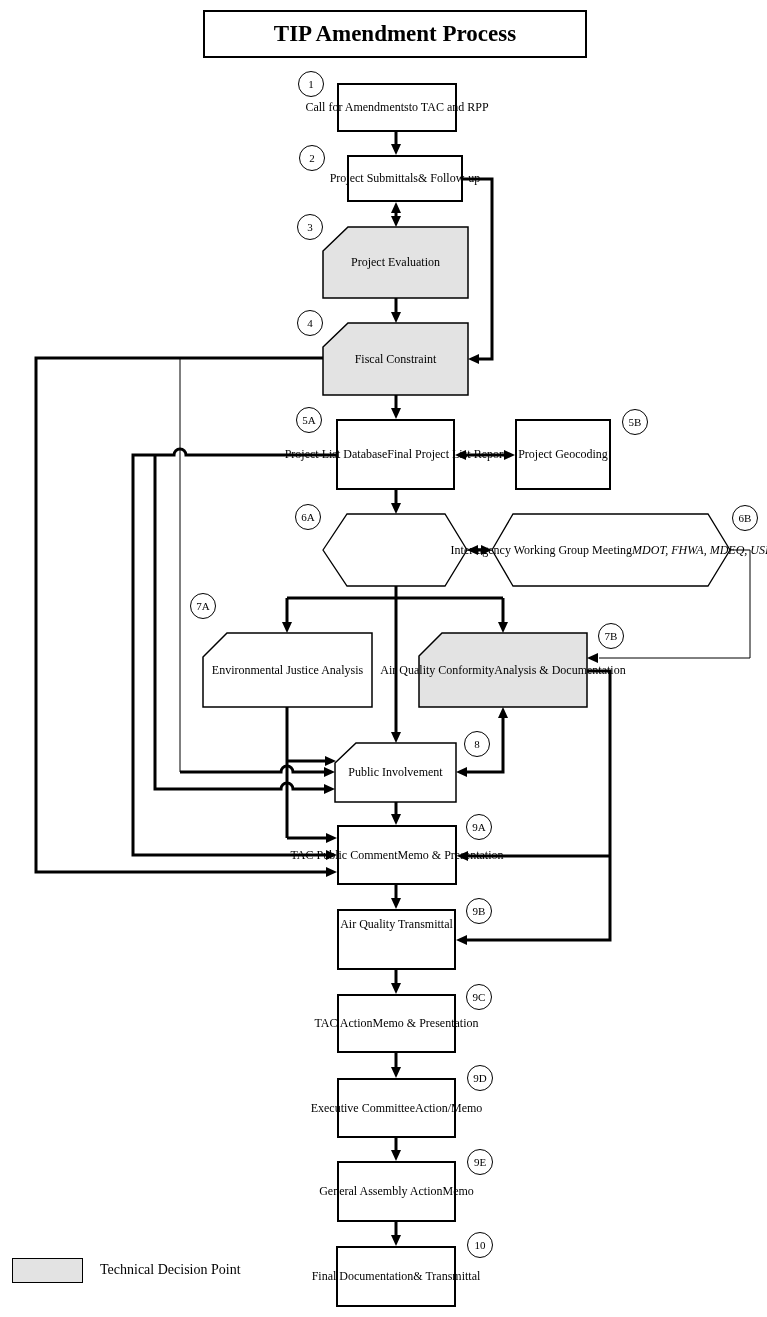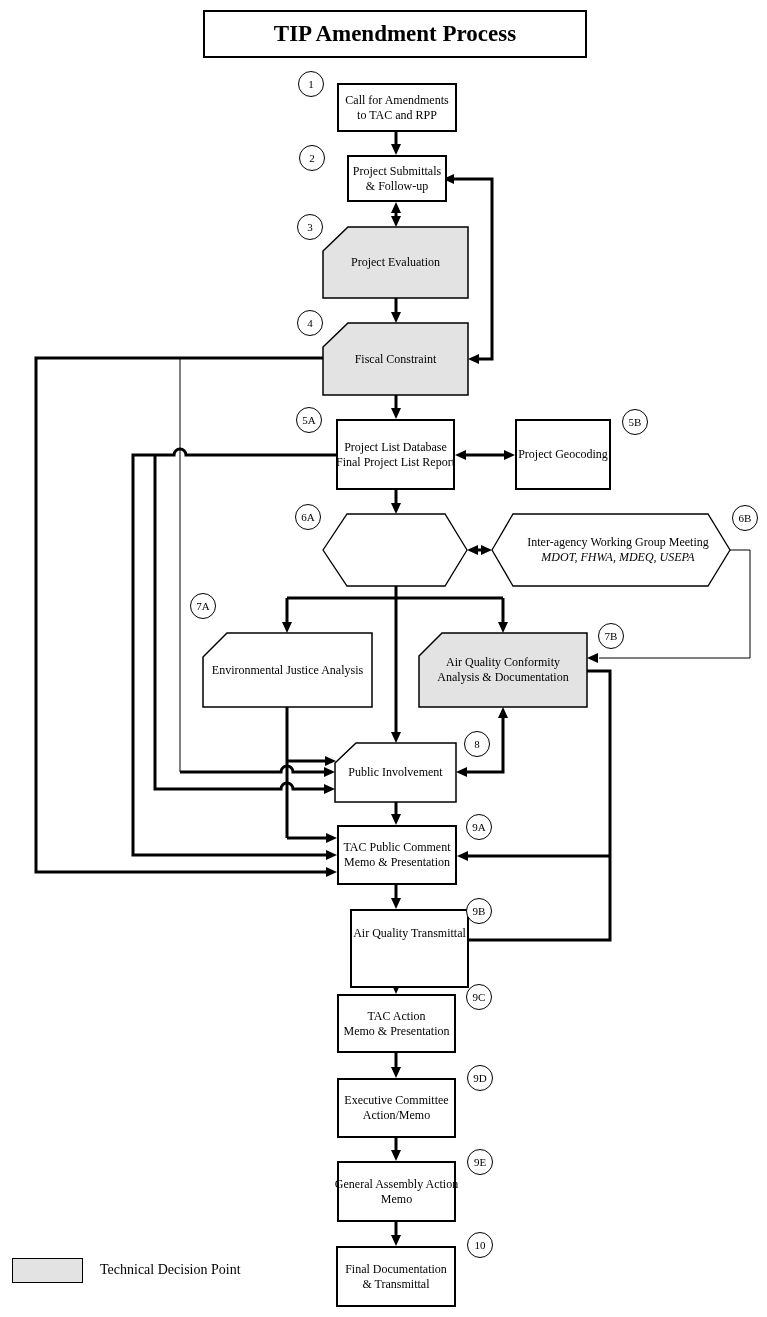--- a/index.html
+++ b/index.html
@@ -2,21 +2,21 @@
 <html><head>
 <meta charset="utf-8">
 <style>
   *{margin:0;padding:0;box-sizing:border-box}
   html,body{background:#fff}
   body{font-family:"Liberation Serif","DejaVu Serif",serif;color:#000}
   .canvas{position:relative;width:767px;height:1317px;background:#fff;overflow:hidden}
   svg.wires{position:absolute;left:0;top:0;z-index:1}
   .title{position:absolute;z-index:2;border:2px solid #000;background:#fff;display:flex;
          align-items:center;justify-content:center;font-weight:bold;font-size:23px}
-  .node{position:absolute;z-index:2;display:flex;flex-direction:column;align-items:center;
+  .node{position:absolute;z-index:2;display:flex;flex-direction:row;align-items:center;
         justify-content:center;text-align:center;font-size:12px;line-height:15px}
   .node span{white-space:nowrap}
   .box{background:#fff;border:2px solid #000}
   .ghost{background:transparent;z-index:3}
   .badge{position:absolute;z-index:4;width:26px;height:26px;border:1px solid #000;border-radius:50%;
          background:#fff;font-size:11px;display:flex;align-items:center;justify-content:center}
   .italic{font-style:italic}
   .legend-swatch{position:absolute;z-index:2;width:71px;height:25px;background:#e3e3e3;border:1px solid #000}
   .legend-label{position:absolute;z-index:2;font-size:14px}
 </style>
@@ -110,36 +110,36 @@
       <polygon points="492,550 513,514 708,514 730,550 708,586 513,586"></polygon>
     </g>
   </svg>
 
   <div class="title" style="left:203px;top:10px;width:384px;height:48px">TIP Amendment Process</div>
 
   <div class="node box" style="left:337px;top:83px;width:120px;height:49px">
     <span>Call for Amendments</span>
     <span>to TAC and RPP</span>
   </div>
-  <div class="node box" style="left:347px;top:155px;width:100px;height:47px">
+  <div class="node box" style="left:347px;top:155px;width:116px;height:47px">
     <span>Project Submittals</span>
     <span>&amp; Follow-up</span>
   </div>
   <div class="node box" style="left:336px;top:419px;width:119px;height:71px">
     <span>Project List Database</span>
     <span>Final Project List Report</span>
   </div>
   <div class="node box" style="left:515px;top:419px;width:96px;height:71px">
     <span>Project Geocoding</span>
   </div>
   <div class="node box" style="left:337px;top:825px;width:120px;height:60px">
     <span>TAC Public Comment</span>
     <span>Memo &amp; Presentation</span>
   </div>
-  <div class="node box" style="left:350px;top:909px;width:119px;height:79px;padding-bottom:30px">
+  <div class="node box" style="left:337px;top:909px;width:119px;height:61px;padding-bottom:30px">
     <span>Air Quality Transmittal</span>
   </div>
   <div class="node box" style="left:337px;top:994px;width:119px;height:59px">
     <span>TAC Action</span>
     <span>Memo &amp; Presentation</span>
   </div>
   <div class="node box" style="left:337px;top:1078px;width:119px;height:60px">
     <span>Executive Committee</span>
     <span>Action/Memo</span>
   </div>

